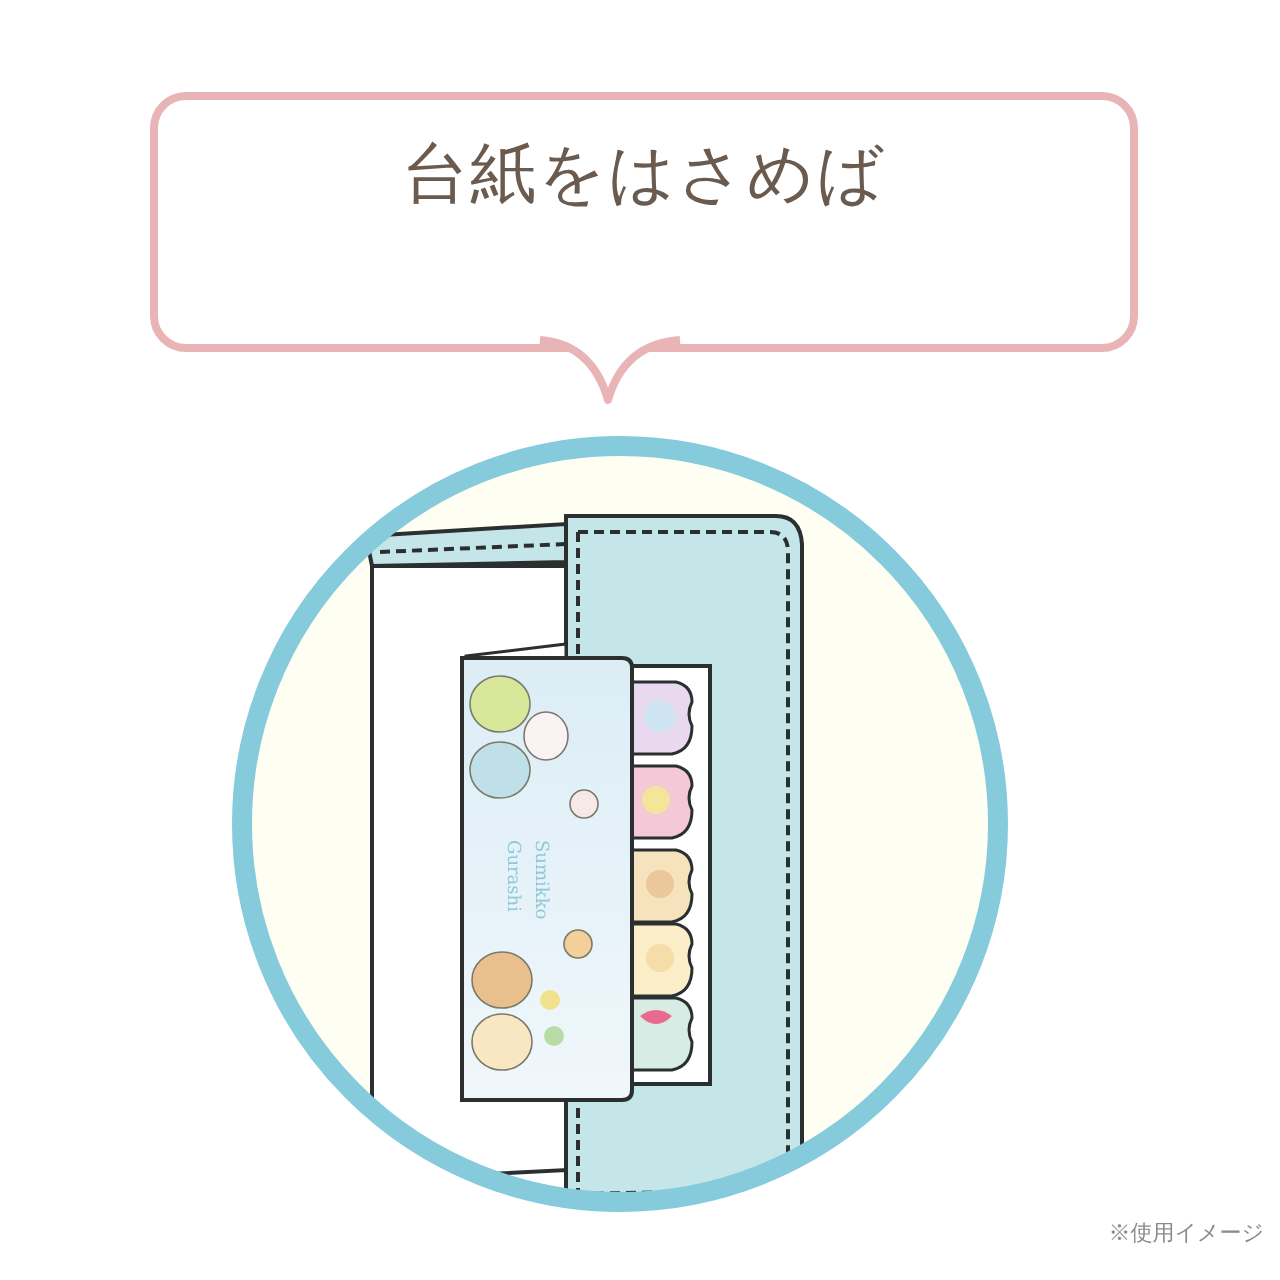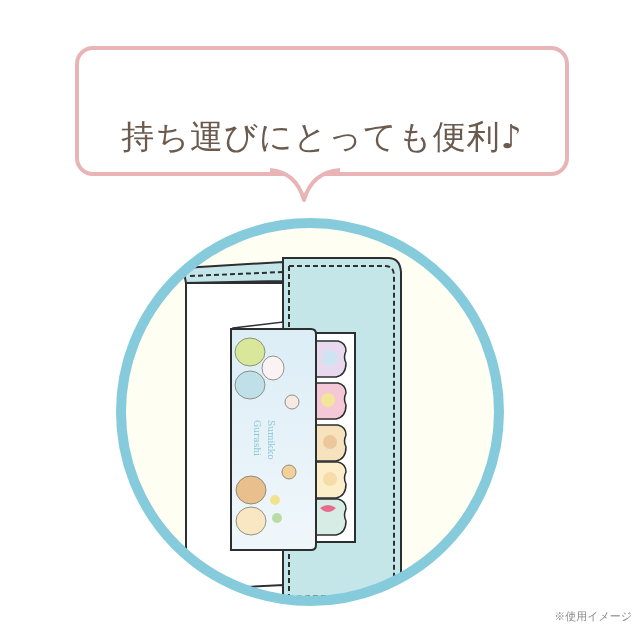--- a/index.html
+++ b/index.html
@@ -18,21 +18,21 @@
   .scene { position:absolute; left:0; top:0; }
   .caption {
     position:absolute; right:8px; bottom:16px; font-size:11px; color:#8a8a8a;
     font-family:Liberation Mono, monospace;
   }
 </style>
 </head>
 <body>
 
 <div class="bubble">
-  <div class="bubble-text bubble-line2">持ち運びにとっても便利♪</div>
+  <div class="bubble-text bubble-line1">台紙をはさめば</div>
 </div>
 <svg class="tail" width="120" height="50" viewBox="250 160 120 50">
   <path d="M270 170 Q296 172 304 200 Q312 172 340 170 Z" fill="#ffffff"></path>
   <path d="M270 170 Q296 172 304 200 Q312 172 340 170" fill="none" stroke="#e9b4b5" stroke-width="4" stroke-linejoin="round"></path>
 </svg>
 
 <svg class="scene" width="640" height="640" viewBox="0 0 640 640">
   <defs>
     <clipPath id="circ">
         <circle cx="310" cy="412" r="189"></circle>

